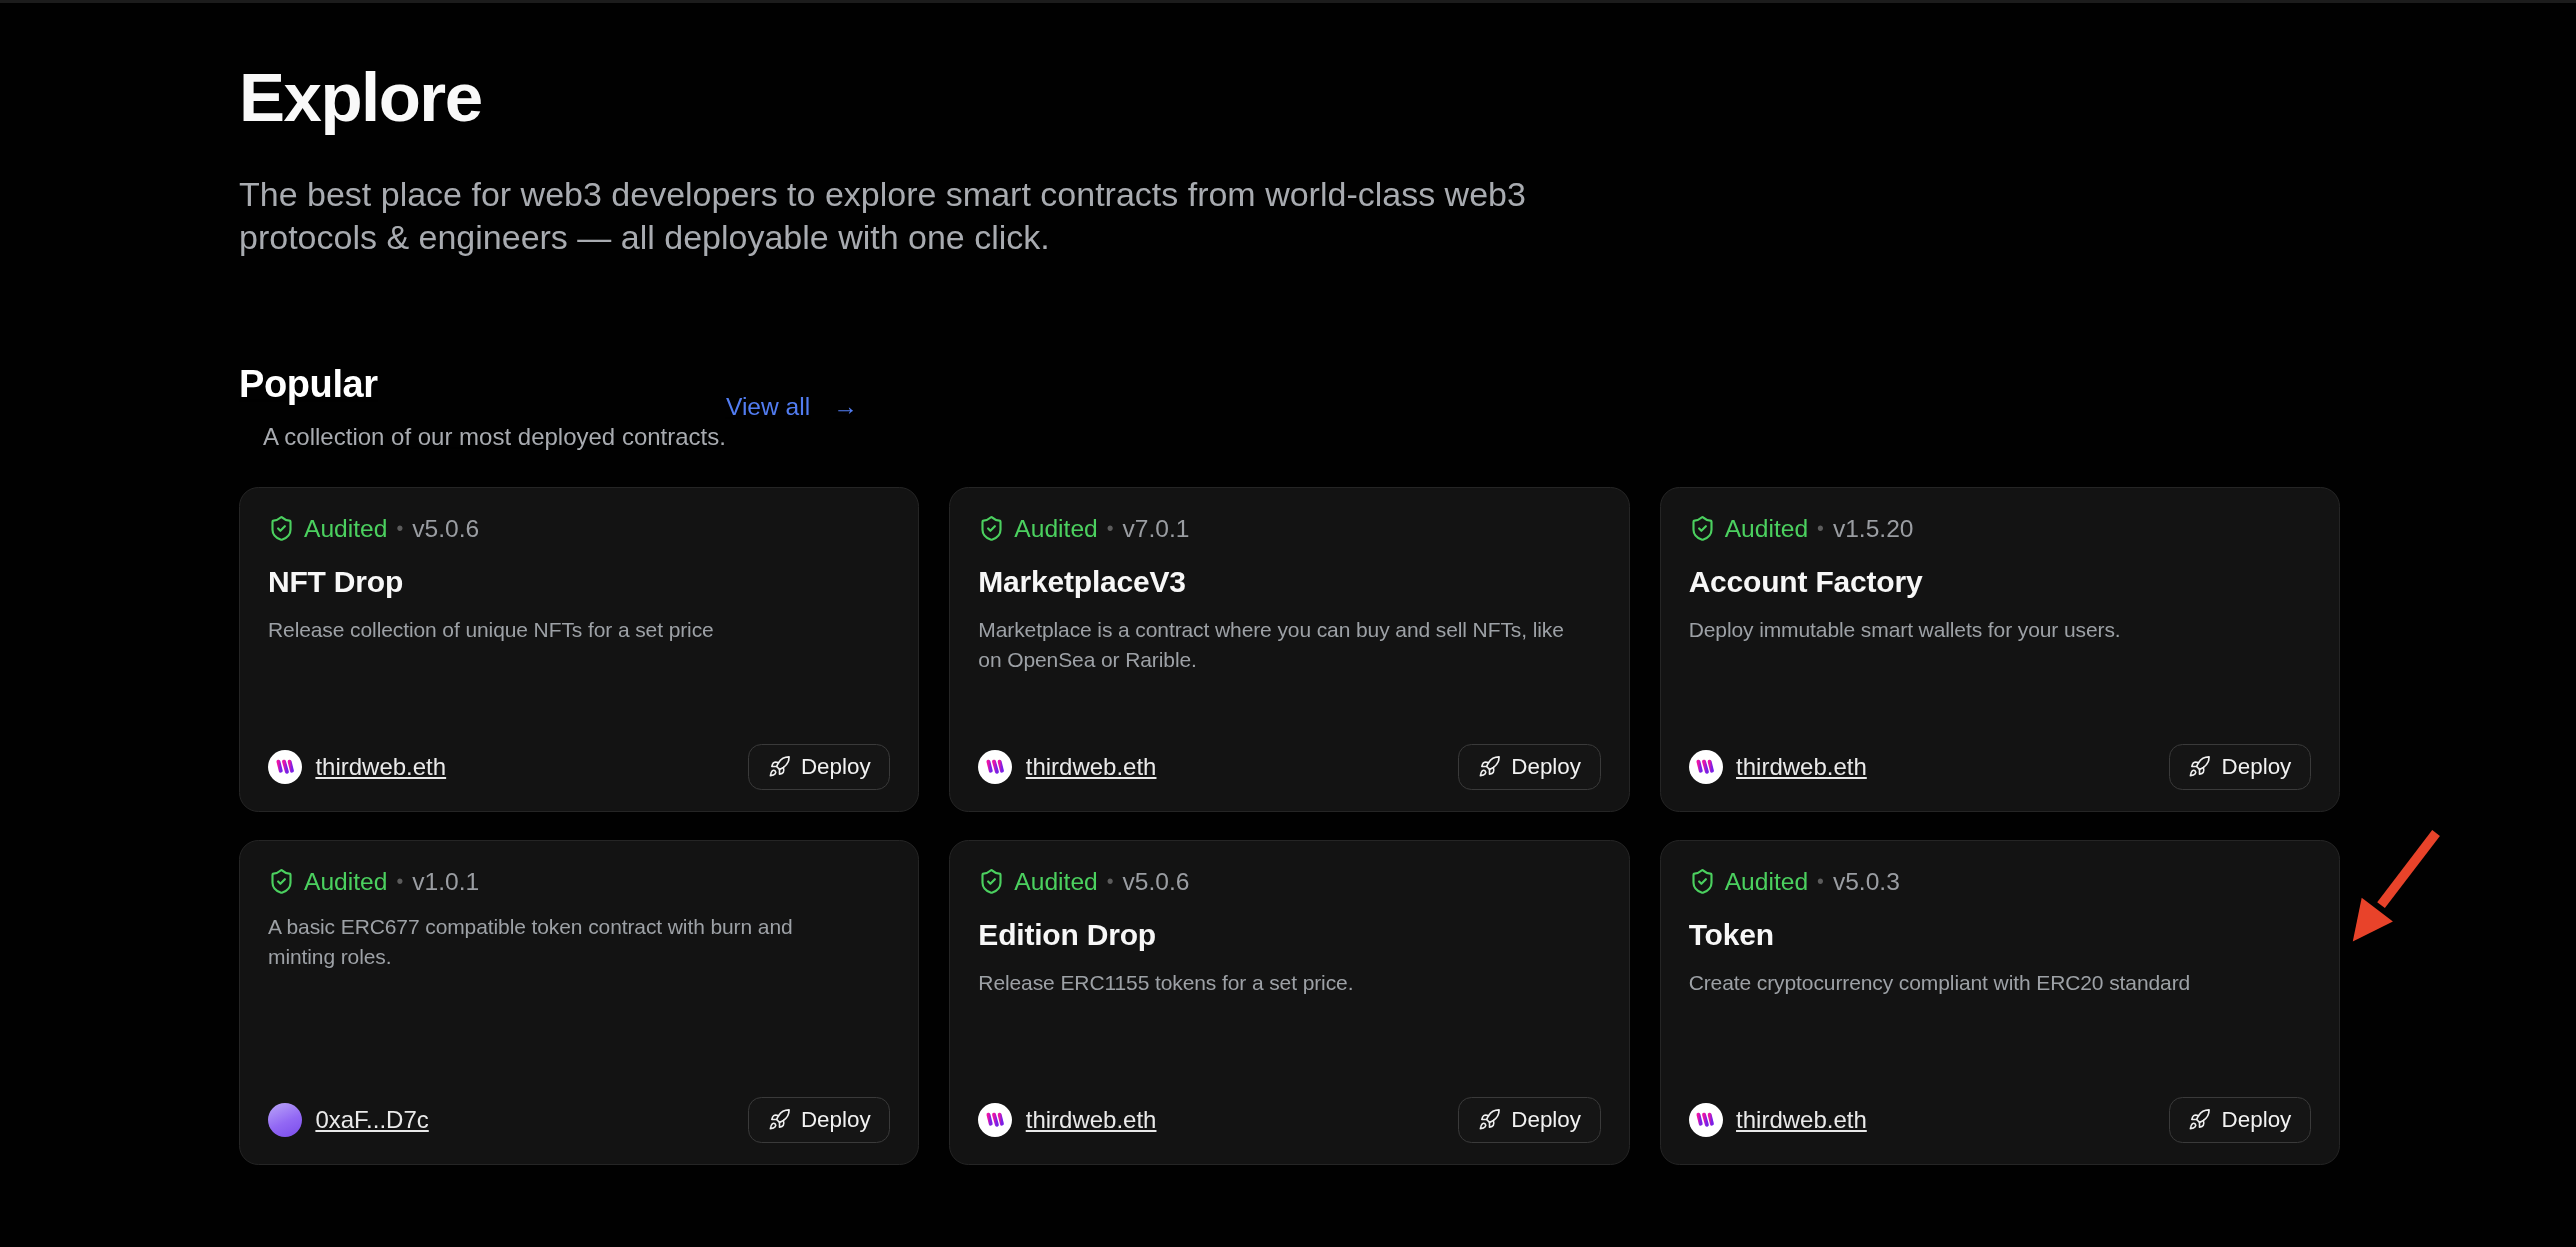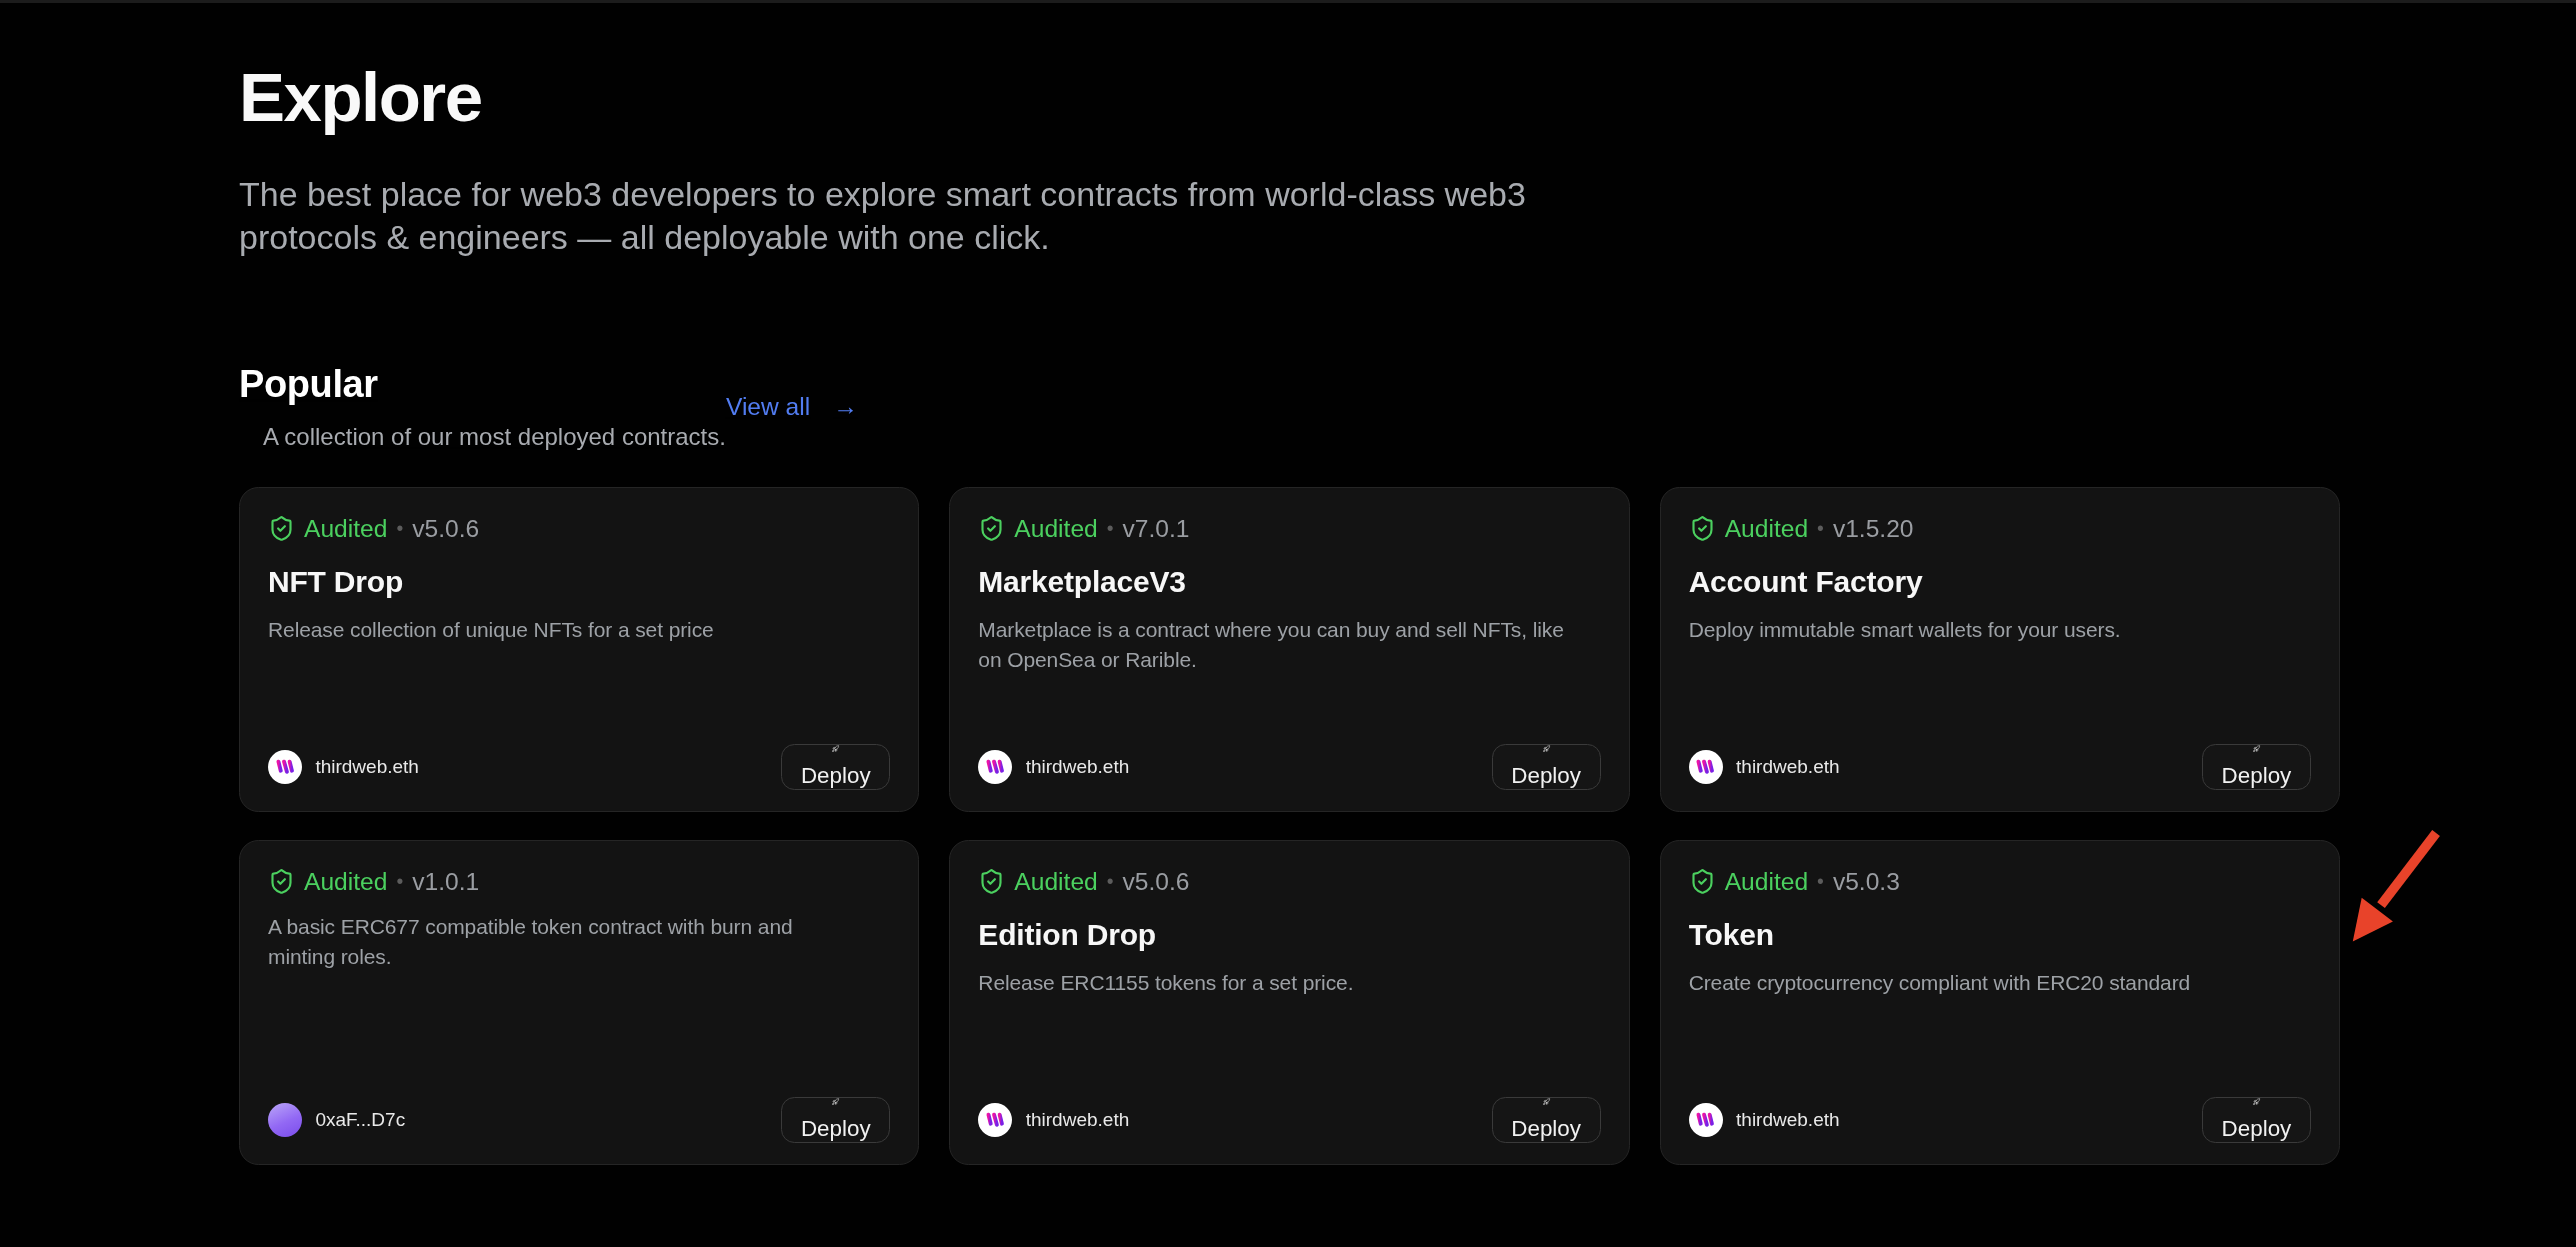--- a/index.html
+++ b/index.html
@@ -63,31 +63,30 @@
     margin-top:16.4px;
     font-size:21px;line-height:30px;color:#9da1a6;
     white-space:pre-line;letter-spacing:-0.1px;
   }
 
   .card-footer{margin-top:auto;display:flex;align-items:center;}
   .publisher{display:flex;align-items:center;gap:13.4px;cursor:pointer;}
   .avatar{width:34px;height:34px;border-radius:50%;flex:0 0 auto;}
   .avatar-thirdweb{background:#ffffff;display:flex;align-items:center;justify-content:center;}
   .avatar-address{background:linear-gradient(155deg,#bba7f8 0%,#9268f4 55%,#7a4ceb 100%);}
-  .publisher-name{font-size:19px;color:#e9e9e9;}
+  .publisher-name{font-size:24px;color:#e9e9e9;text-decoration:underline;}
 
   .deploy-btn{
     margin-left:auto;
     display:flex;align-items:center;gap:10.4px;
     height:46px;padding:0 18.7px;
     background:#151515;
     border:1.5px solid #3a3a3a;border-radius:13.4px;
     color:#f2f2f2;font-size:22.4px;font-family:inherit;
     cursor:pointer;
-    flex-direction:column;
   }
 
   .annotation-arrow{position:absolute;left:2326px;top:821px;pointer-events:none;}
 </style>
 </head>
 <body>
 
 <svg width="0" height="0" style="position:absolute" aria-hidden="true">
   <defs>
     <linearGradient id="twgrad" x1="0" y1="0" x2="1" y2="0.3">

